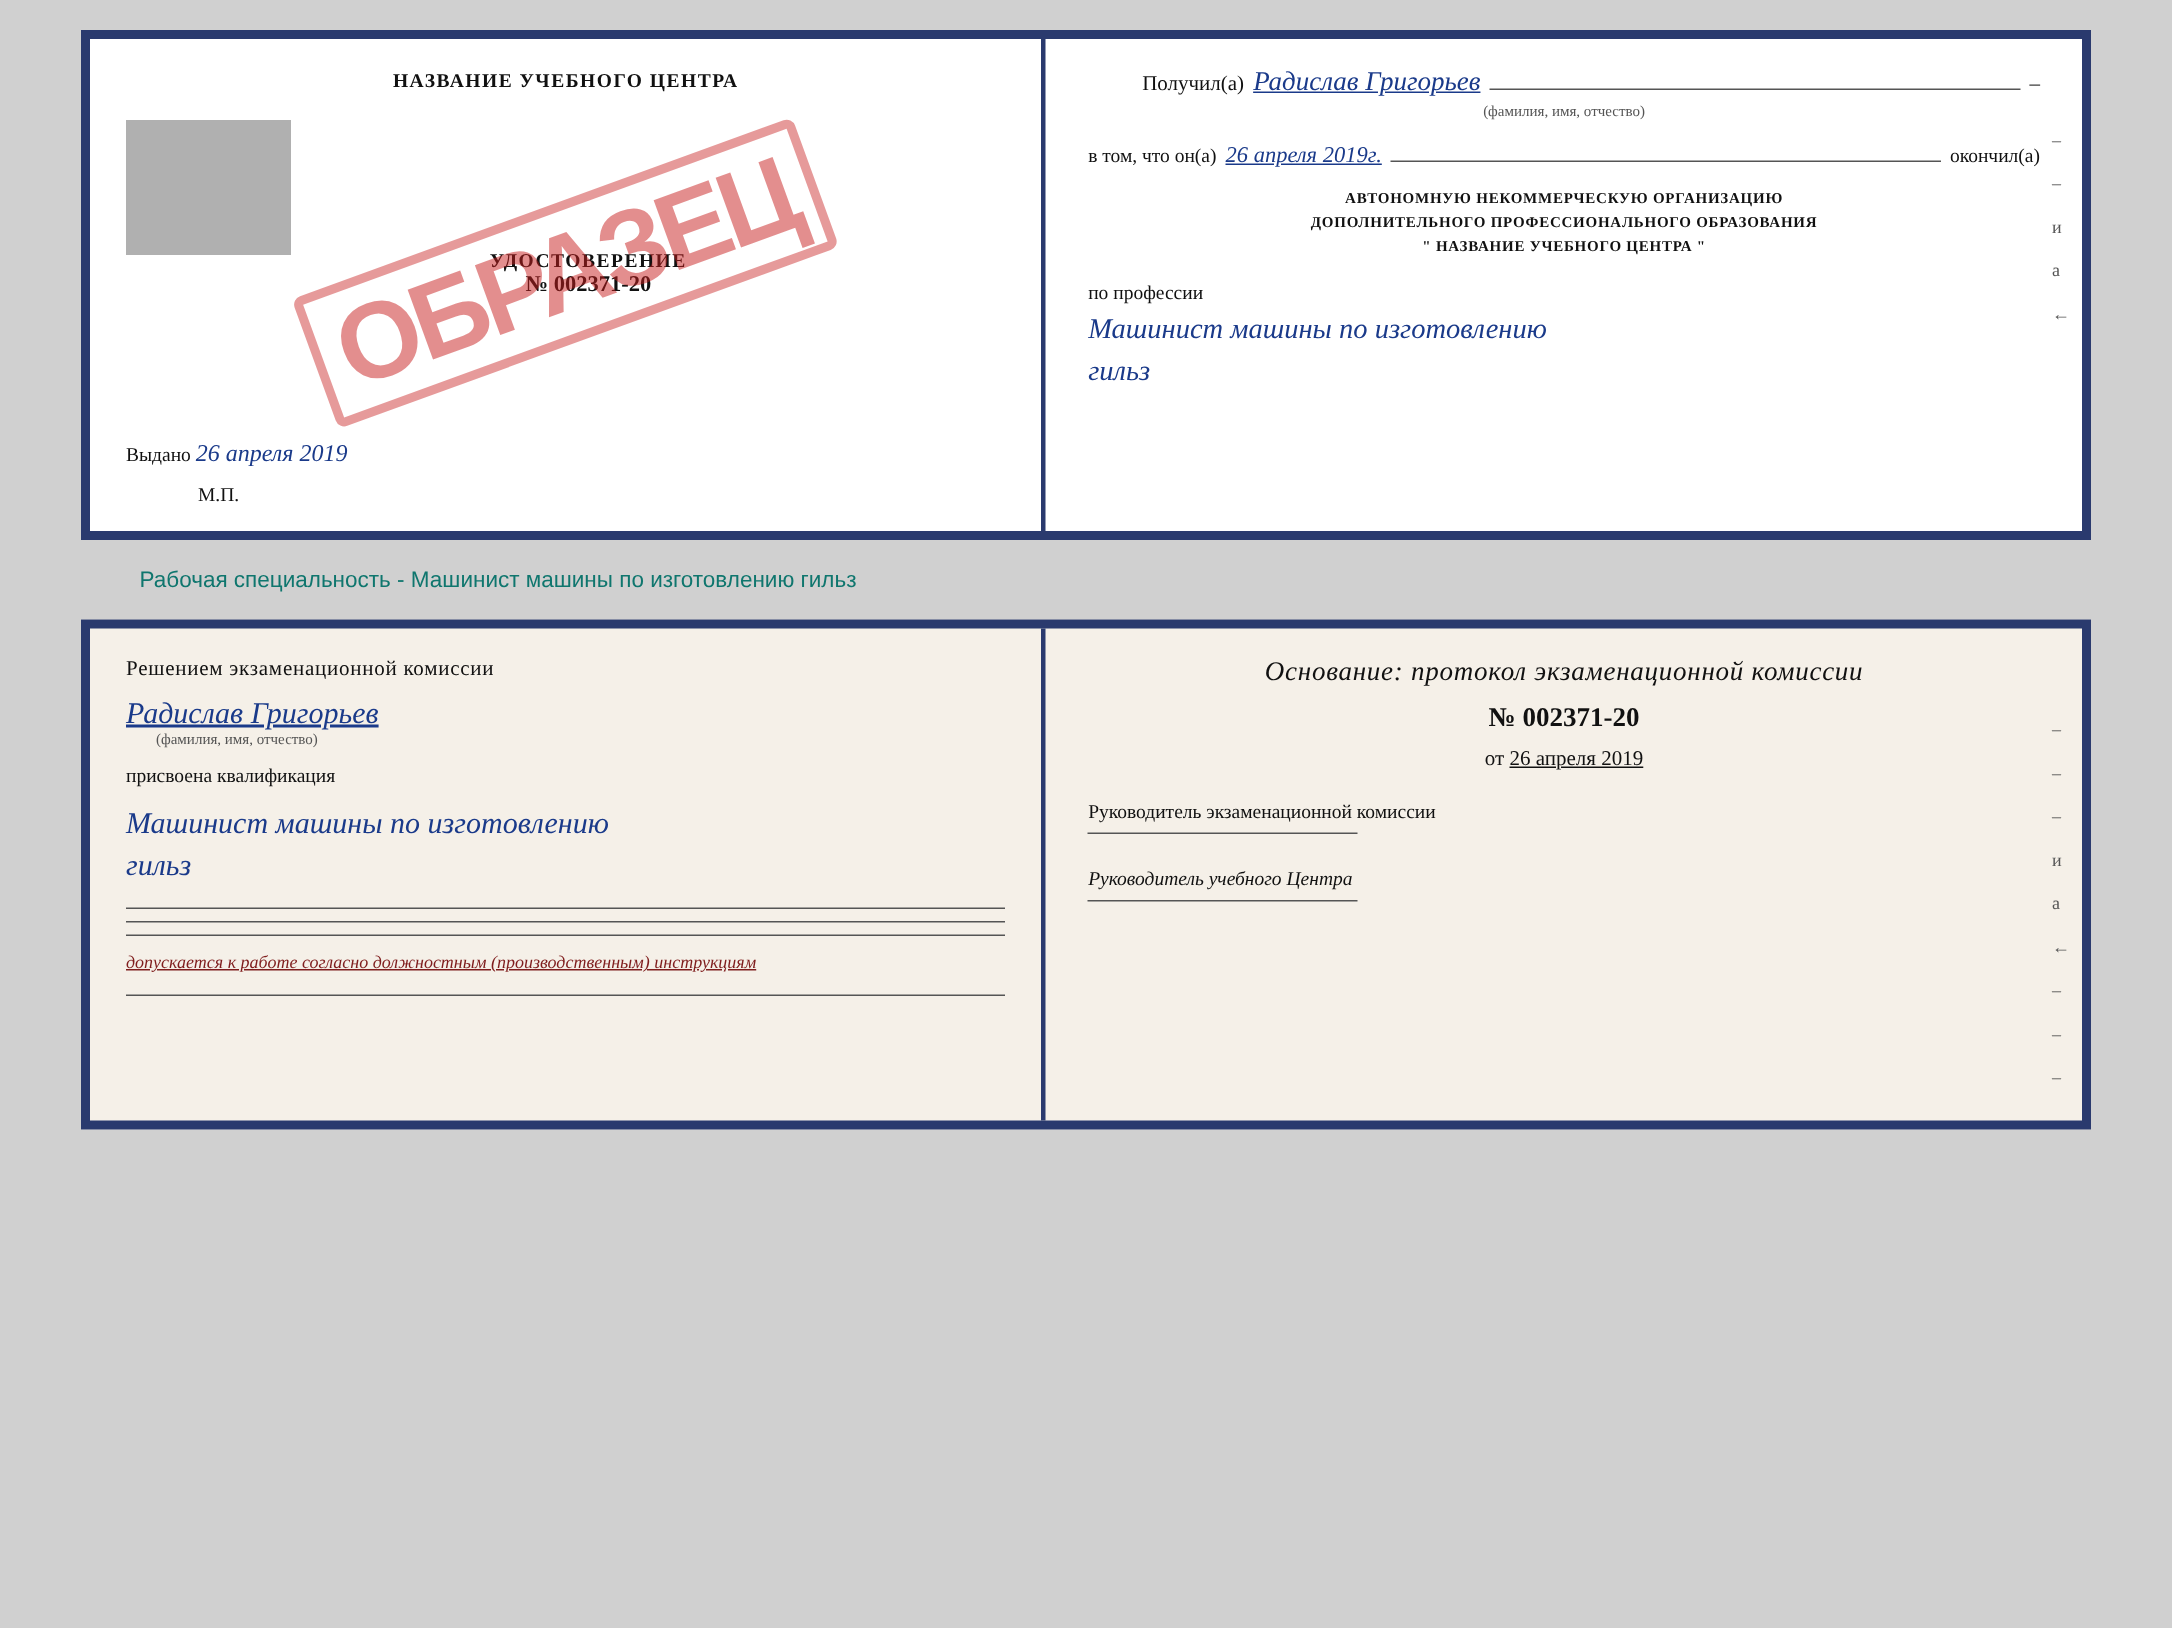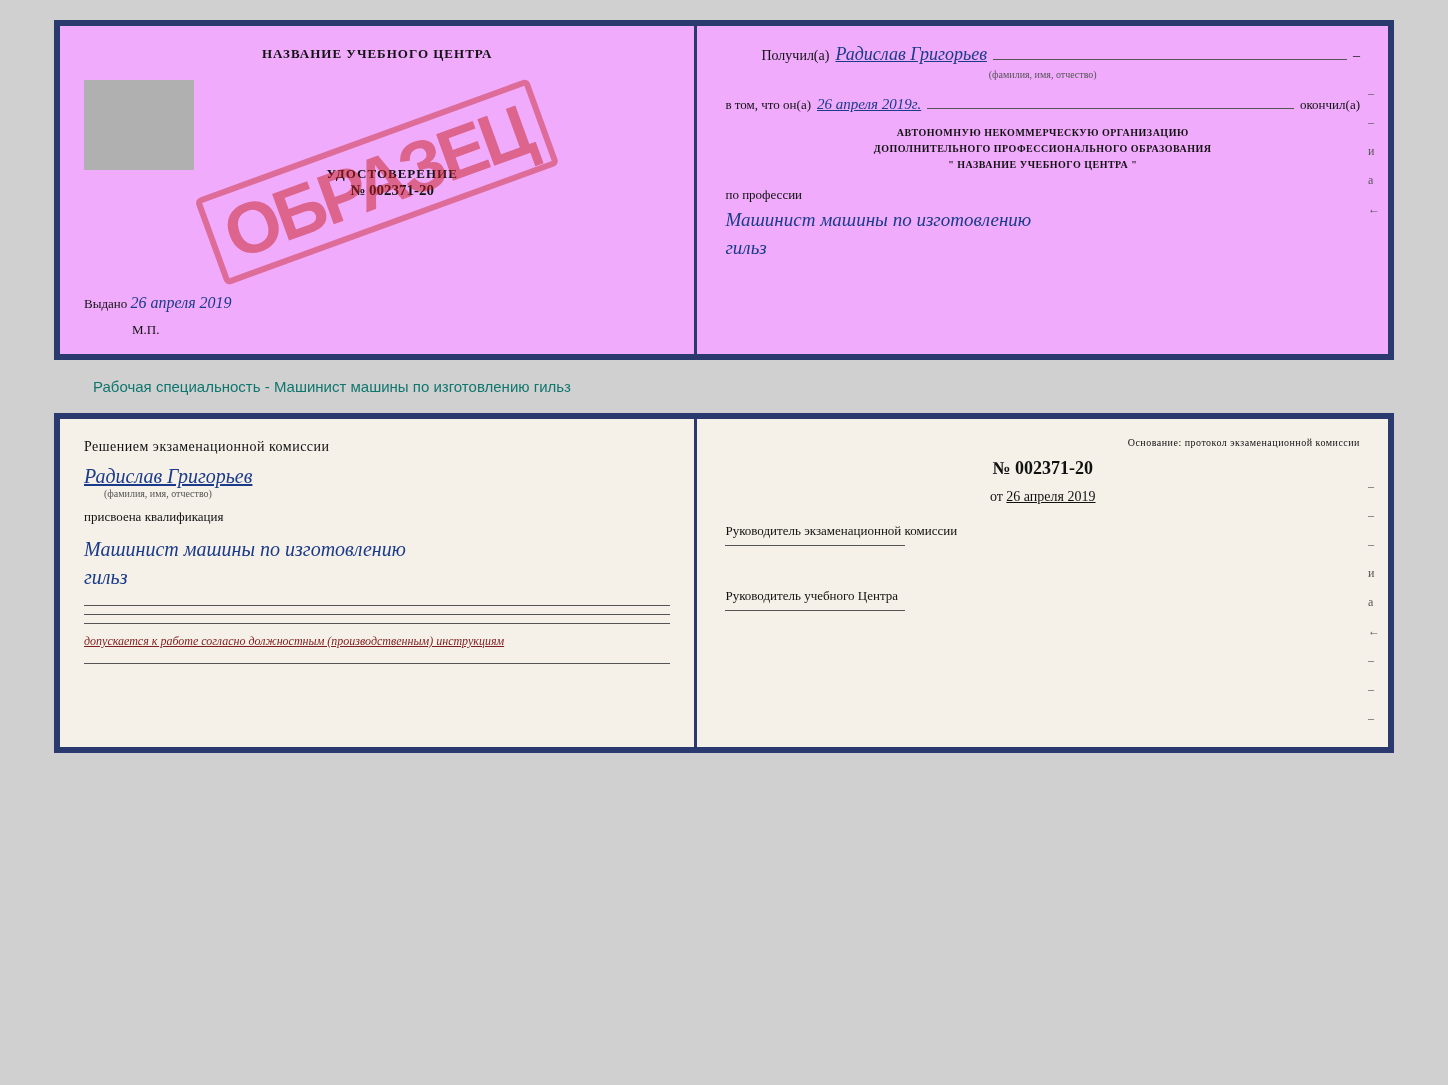--- a/index.html
+++ b/index.html
@@ -11,21 +11,21 @@
       display: flex;
       flex-direction: column;
       align-items: center;
       padding: 20px;
       gap: 18px;
     }
 
     
     .document-top {
       width: 1340px;
-      background: #f0abfc;
+      background: #ffffff;
       border: 6px solid #2a3a6e;
       display: flex;
       position: relative;
       min-height: 340px;
     }
 
     .doc-left {
       width: 48%;
       border-right: 3px solid #2a3a6e;
       padding: 20px 24px 16px 24px;
@@ -268,25 +268,26 @@
     }
 
     .dopuskaetsya-text {
       font-size: 12px;
       color: #7f1d1d;
       font-style: italic;
       text-decoration: underline;
     }
 
     .osnovanie-text {
-      font-size: 10px;
+      font-size: 18px;
       color: #111;
       font-weight: normal;
       letter-spacing: 0.5px;
-      text-align: right;
+      text-align: center;
+      font-style: italic;
     }
 
     .protocol-number {
       font-size: 18px;
       font-weight: bold;
       color: #111;
       text-align: center;
     }
 
     .protocol-date {
@@ -448,21 +449,21 @@
       <span>от</span>
       <span style="text-decoration:underline;">26 апреля 2019</span>
     </div>
 
     <div class="podpis-block">
       <div class="podpis-item">
         <div class="podpis-label">Руководитель экзаменационной комиссии</div>
         <div class="podpis-line"></div>
       </div>
 
-      <div class="podpis-item" style="margin-top:28px;">
+      <div class="podpis-item" style="margin-top:8px;font-style:italic;">
         <div class="podpis-label">Руководитель учебного Центра</div>
         <div class="podpis-line"></div>
       </div>
     </div>
 
     <div class="right-margin-dashes">
       <span>–</span>
       <span>–</span>
       <span>–</span>
       <span>и</span>

